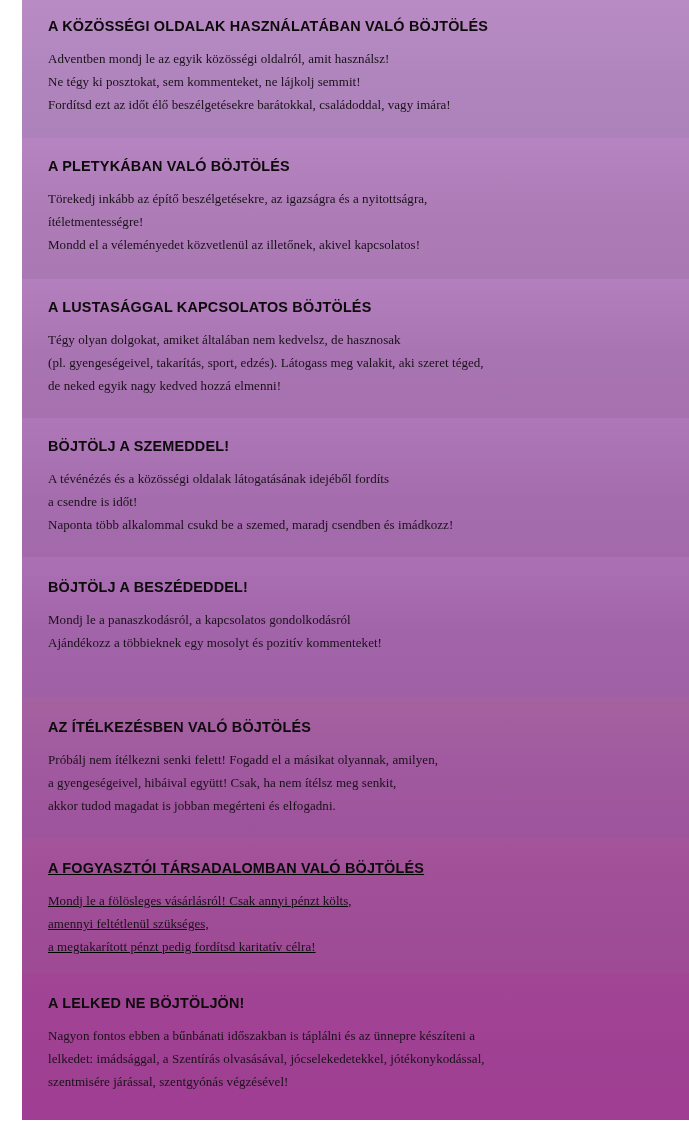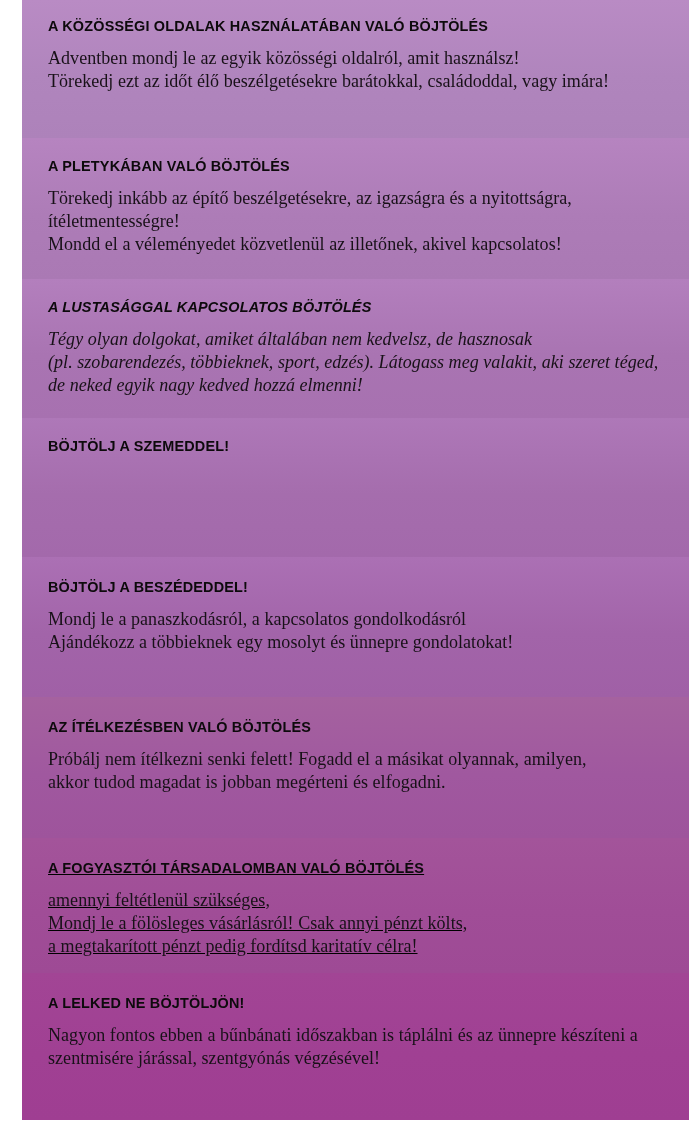--- a/index.html
+++ b/index.html
@@ -52,36 +52,36 @@
     transform: scaleX(0.93);
     transform-origin: left center;
     white-space: nowrap;
   }
 
   .band-body {
     margin: 0;
     padding: 0;
     color: #181118;
     font-family: "Liberation Serif", "DejaVu Serif", serif;
-    font-size: 18px;
+    font-size: 13px;
     line-height: 23.2px;
     letter-spacing: 0.05px;
   }
   .band-body .ln {
     display: block;
     white-space: nowrap;
   }
 
   
   .b0 { height: 138px; padding-top: 18px;
         background: linear-gradient(to bottom, #b98bc4 0%, #b085bd 55%, #ad82ba 100%); }
   .b1 { height: 141px; padding-top: 20px;
         background: linear-gradient(to bottom, #b684c0 0%, #ad7cb7 55%, #aa79b4 100%); }
   .b2 { height: 139px; padding-top: 20px;
-        background: linear-gradient(to bottom, #b37fbd 0%, #a974b2 55%, #a771b0 100%); font-style: italic; }
+        background: linear-gradient(to bottom, #b37fbd 0%, #a974b2 55%, #a771b0 100%); }
   .b3 { height: 139px; padding-top: 20px;
         background: linear-gradient(to bottom, #ae78b8 0%, #a56dad 55%, #a369ab 100%); }
   .b4 { height: 140px; padding-top: 22px;
         background: linear-gradient(to bottom, #ab70b4 0%, #a264a9 55%, #a060a6 100%); }
   .b5 { height: 141px; padding-top: 22px;
         background: linear-gradient(to bottom, #a5629f 0%, #a0589f 55%, #9e549c 100%); }
   .b6 { height: 135px; padding-top: 22px;
         background: linear-gradient(to bottom, #a3549a 0%, #a04d97 55%, #9e4a95 100%); text-decoration: underline; }
   .b7 { height: 147px; padding-top: 22px;
         background: linear-gradient(to bottom, #a24595 0%, #a04093 55%, #9f3e92 100%); }
@@ -93,87 +93,95 @@
 
 <div id="poster">
   <div class="bands">
 
     <section class="band b0">
       <div class="band-heading-wrap">
         <h2 class="band-heading">A KÖZÖSSÉGI OLDALAK HASZNÁLATÁBAN VALÓ BÖJTÖLÉS</h2>
       </div>
       <p class="band-body">
         <span class="ln">Adventben mondj le az egyik közösségi oldalról, amit használsz!</span>
-        <span class="ln">Törekedj ezt az időt élő beszélgetésekre barátokkal, családoddal, vagy imára!</span>
+        <span class="ln">Ne tégy ki posztokat, sem kommenteket, ne lájkolj semmit!</span>
+        <span class="ln">Fordítsd ezt az időt élő beszélgetésekre barátokkal, családoddal, vagy imára!</span>
       </p>
     </section>
 
     <section class="band b1">
       <div class="band-heading-wrap">
         <h2 class="band-heading">A PLETYKÁBAN VALÓ BÖJTÖLÉS</h2>
       </div>
       <p class="band-body">
         <span class="ln">Törekedj inkább az építő beszélgetésekre, az igazságra és a nyitottságra,</span>
         <span class="ln">ítéletmentességre!</span>
         <span class="ln">Mondd el a véleményedet közvetlenül az illetőnek, akivel kapcsolatos!</span>
       </p>
     </section>
 
     <section class="band b2">
       <div class="band-heading-wrap">
         <h2 class="band-heading">A LUSTASÁGGAL KAPCSOLATOS BÖJTÖLÉS</h2>
       </div>
       <p class="band-body">
         <span class="ln">Tégy olyan dolgokat, amiket általában nem kedvelsz, de hasznosak</span>
-        <span class="ln">(pl. szobarendezés, többieknek, sport, edzés). Látogass meg valakit, aki szeret téged,</span>
+        <span class="ln">(pl. gyengeségeivel, takarítás, sport, edzés). Látogass meg valakit, aki szeret téged,</span>
         <span class="ln">de neked egyik nagy kedved hozzá elmenni!</span>
       </p>
     </section>
 
     <section class="band b3">
       <div class="band-heading-wrap">
         <h2 class="band-heading">BÖJTÖLJ A SZEMEDDEL!</h2>
       </div>
+      <p class="band-body">
+        <span class="ln">A tévénézés és a közösségi oldalak látogatásának idejéből fordíts</span>
+        <span class="ln">a csendre is időt!</span>
+        <span class="ln">Naponta több alkalommal csukd be a szemed, maradj csendben és imádkozz!</span>
+      </p>
     </section>
 
     <section class="band b4">
       <div class="band-heading-wrap">
         <h2 class="band-heading">BÖJTÖLJ A BESZÉDEDDEL!</h2>
       </div>
       <p class="band-body">
         <span class="ln">Mondj le a panaszkodásról, a kapcsolatos gondolkodásról</span>
-        <span class="ln">Ajándékozz a többieknek egy mosolyt és ünnepre gondolatokat!</span>
+        <span class="ln">Ajándékozz a többieknek egy mosolyt és pozitív kommenteket!</span>
       </p>
     </section>
 
     <section class="band b5">
       <div class="band-heading-wrap">
         <h2 class="band-heading">AZ ÍTÉLKEZÉSBEN VALÓ BÖJTÖLÉS</h2>
       </div>
       <p class="band-body">
         <span class="ln">Próbálj nem ítélkezni senki felett! Fogadd el a másikat olyannak, amilyen,</span>
+        <span class="ln">a gyengeségeivel, hibáival együtt! Csak, ha nem ítélsz meg senkit,</span>
         <span class="ln">akkor tudod magadat is jobban megérteni és elfogadni.</span>
       </p>
     </section>
 
     <section class="band b6">
       <div class="band-heading-wrap">
         <h2 class="band-heading">A FOGYASZTÓI TÁRSADALOMBAN VALÓ BÖJTÖLÉS</h2>
       </div>
       <p class="band-body">
+        <span class="ln">Mondj le a fölösleges vásárlásról! Csak annyi pénzt költs,</span>
         <span class="ln">amennyi feltétlenül szükséges,</span>
-        <span class="ln">Mondj le a fölösleges vásárlásról! Csak annyi pénzt költs,</span>
         <span class="ln">a megtakarított pénzt pedig fordítsd karitatív célra!</span>
       </p>
     </section>
 
     <section class="band b7">
       <div class="band-heading-wrap">
         <h2 class="band-heading">A LELKED NE BÖJTÖLJÖN!</h2>
       </div>
       <p class="band-body">
         <span class="ln">Nagyon fontos ebben a bűnbánati időszakban is táplálni és az ünnepre készíteni a</span>
+        <span class="ln">lelkedet: imádsággal, a Szentírás olvasásával, jócselekedetekkel, jótékonykodással,</span>
         <span class="ln">szentmisére járással, szentgyónás végzésével!</span>
       </p>
     </section>
 
   </div>
 </div>
 
 </body></html>

